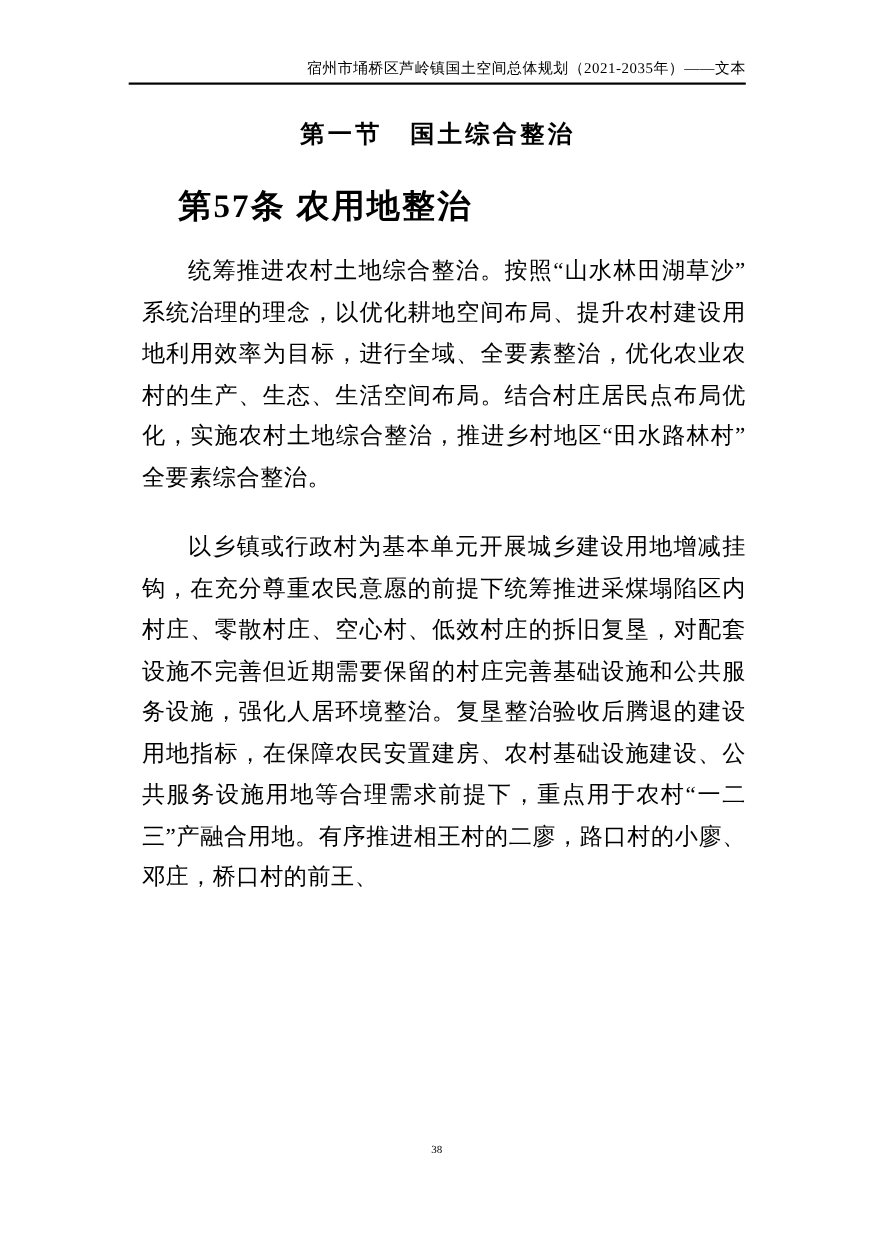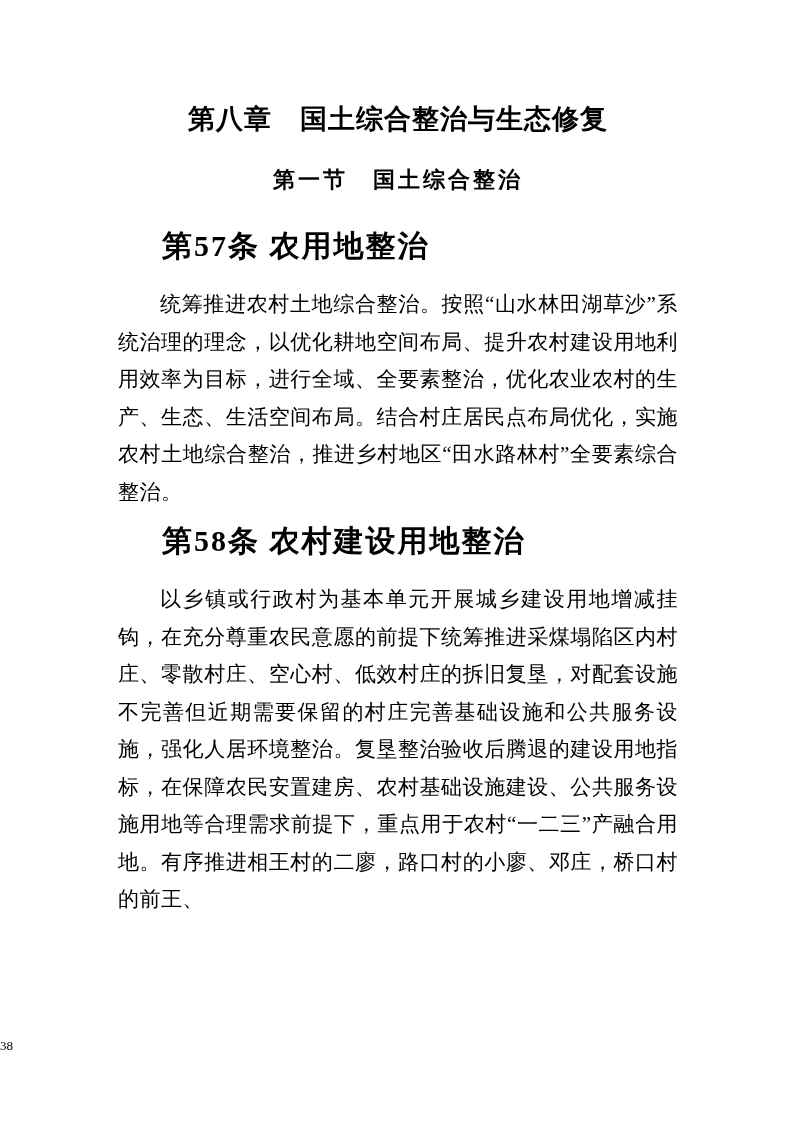--- a/index.html
+++ b/index.html
@@ -60,60 +60,62 @@
     font-family: "Liberation Serif", serif;
     font-weight: bold;
     font-size: 30px;
     line-height: 28px;
     letter-spacing: 2px;
   }
   .article-heading.second {
     margin-top: 16px;
   }
   .body-para {
-    margin: 26px 0 0 0;
+    margin: 26px 0 0 11px;
     font-family: "Liberation Serif", serif;
     font-size: 21px;
     line-height: 37.5px;
     text-align: justify;
     text-indent: 2em;
     letter-spacing: 0.5px;
     word-break: break-all;
   }
   .body-para.follow {
     margin-top: 0;
   }
   .page-number {
     position: absolute;
     top: 1038px;
     left: 0;
     width: 100%;
-    font-size: 13px;
+    text-align: center;
+    font-size: 10px;
     line-height: 16px;
     font-family: "Liberation Serif", serif;
   }
 </style>
 </head>
 <body>
 
 <div class="page">
 
+  <div class="doc-header">
+    <span>宿州市埇桥区芦岭镇国土空间总体规划（2021-2035年）——文本</span>
+  </div>
 
   <div class="content">
 
-    <h1 class="chapter-title">第八章　国土综合整治与生态修复</h1>
 
     <h2 class="section-title">第一节　国土综合整治</h2>
 
     <h3 class="article-heading">第57条 农用地整治</h3>
 
     <p class="body-para">统筹推进农村土地综合整治。按照“山水林田湖草沙”系统治理的理念，以优化耕地空间布局、提升农村建设用地利用效率为目标，进行全域、全要素整治，优化农业农村的生产、生态、生活空间布局。结合村庄居民点布局优化，实施农村土地综合整治，推进乡村地区“田水路林村”全要素综合整治。</p>
 
 
-    <h3 class="article-heading second">第58条 农村建设用地整治</h3>
 
     <p class="body-para">以乡镇或行政村为基本单元开展城乡建设用地增减挂钩，在充分尊重农民意愿的前提下统筹推进采煤塌陷区内村庄、零散村庄、空心村、低效村庄的拆旧复垦，对配套设施不完善但近期需要保留的村庄完善基础设施和公共服务设施，强化人居环境整治。复垦整治验收后腾退的建设用地指标，在保障农民安置建房、农村基础设施建设、公共服务设施用地等合理需求前提下，重点用于农村“一二三”产融合用地。有序推进相王村的二廖，路口村的小廖、邓庄，桥口村的前王、</p>
 
   </div>
 
   <div class="page-number">38</div>
 
 </div>
 
 </body></html>

